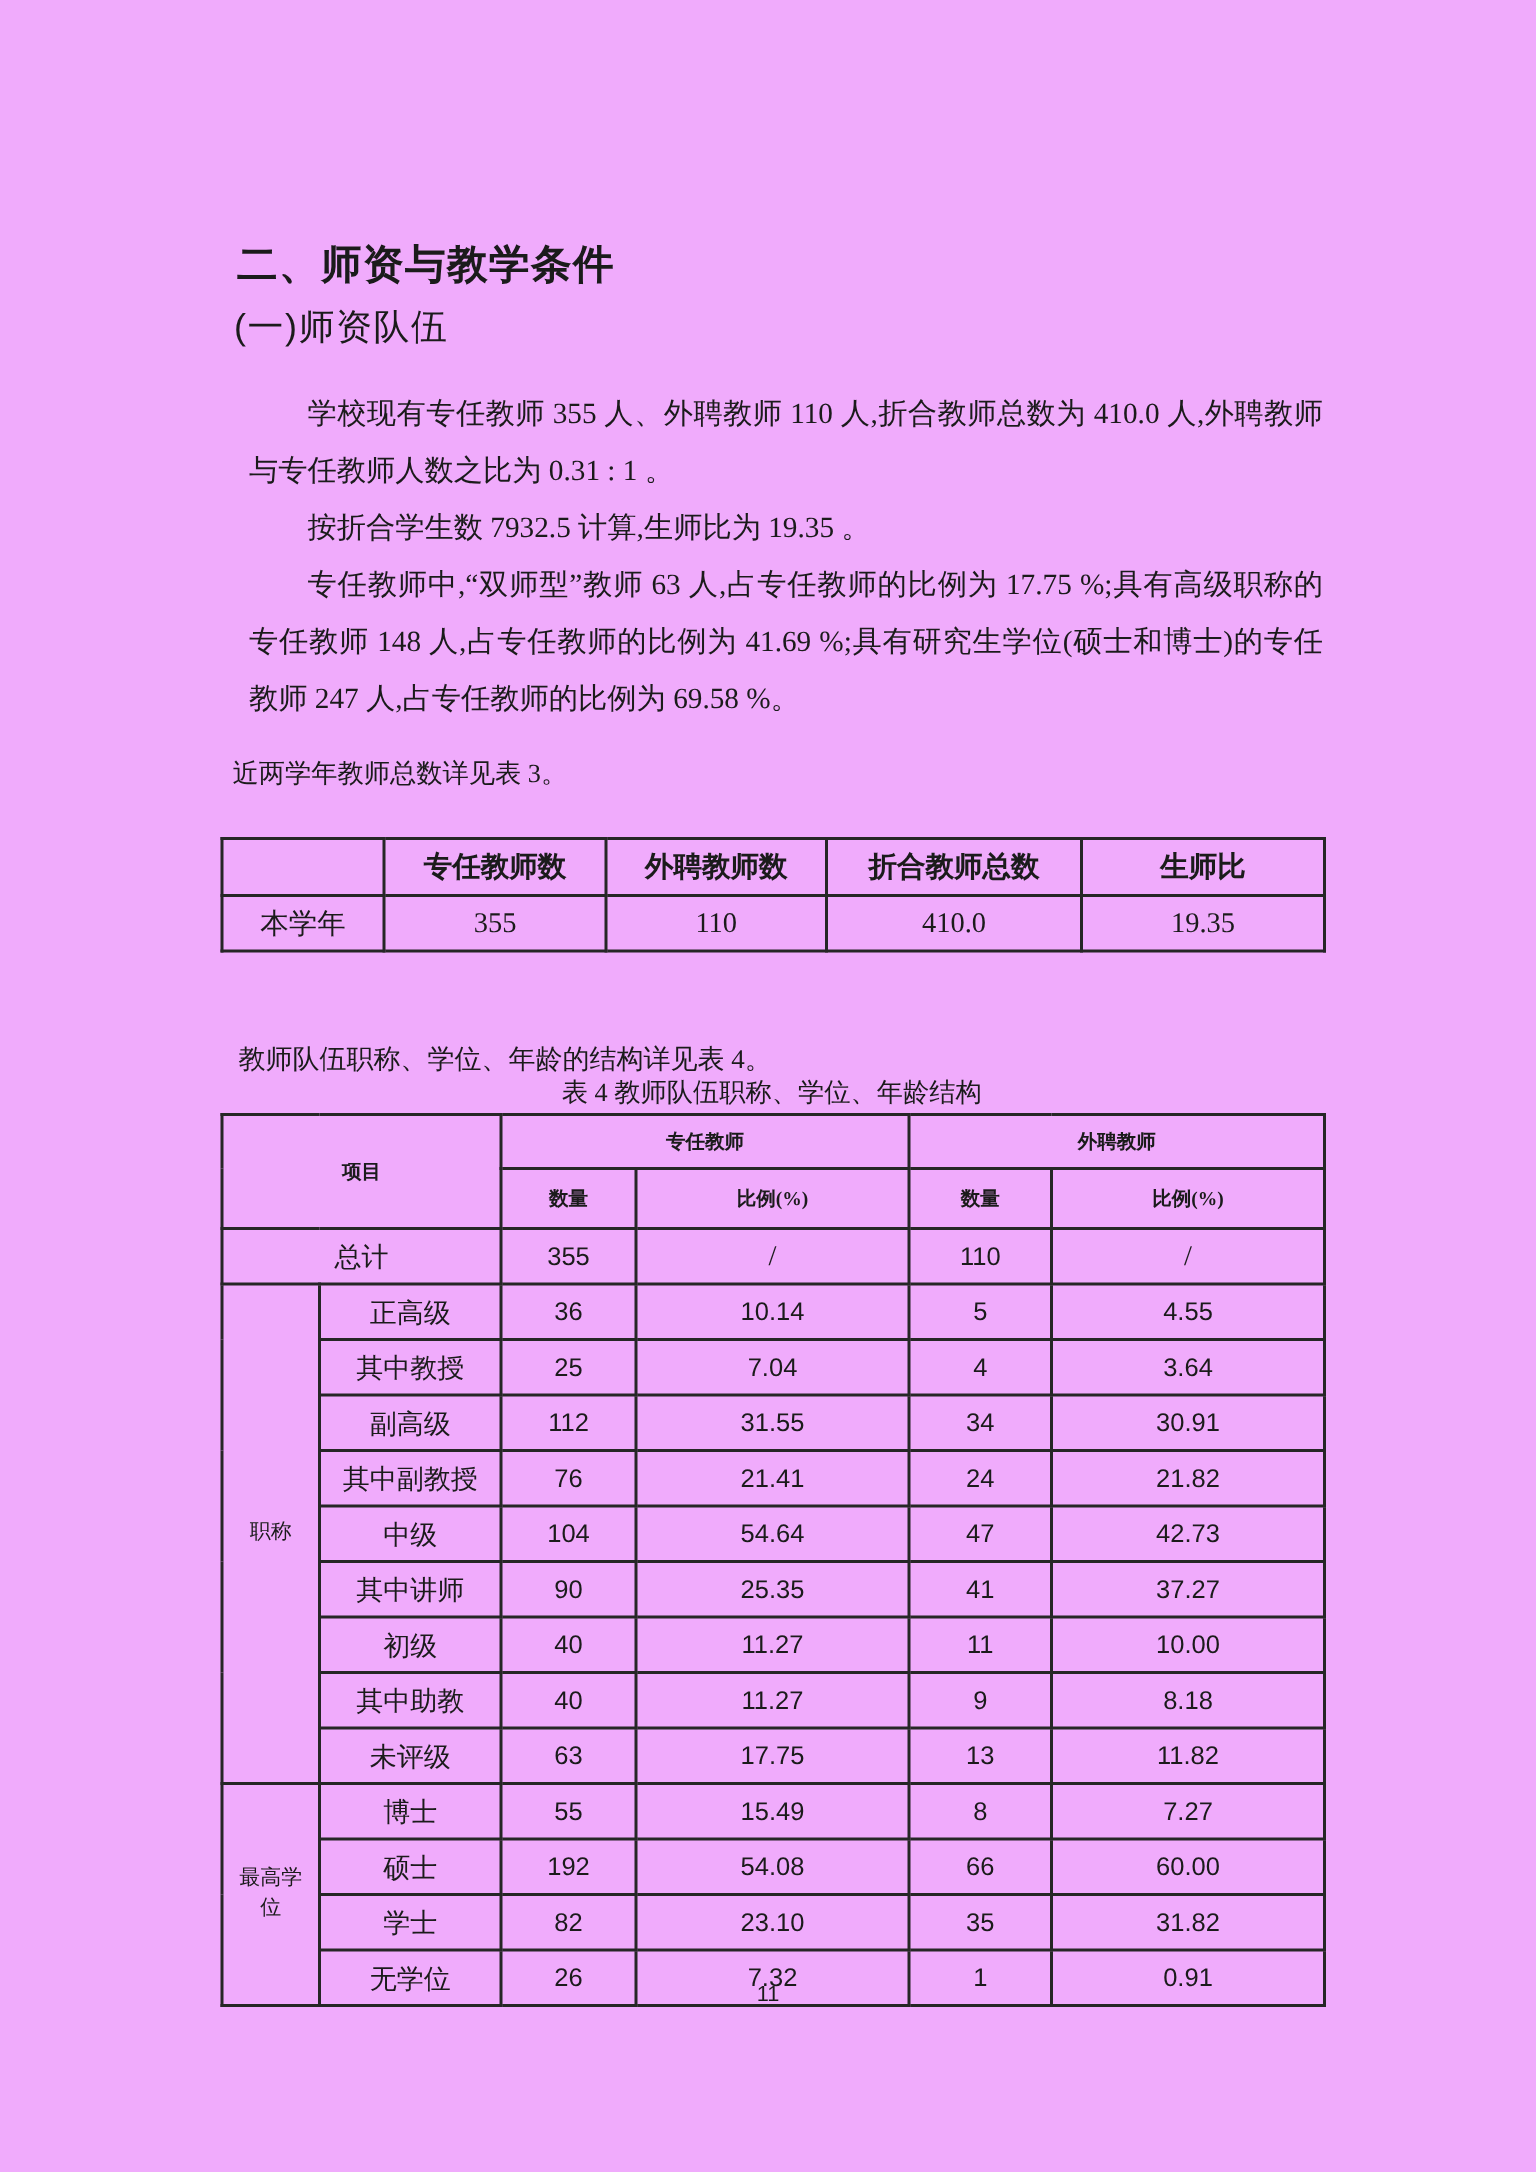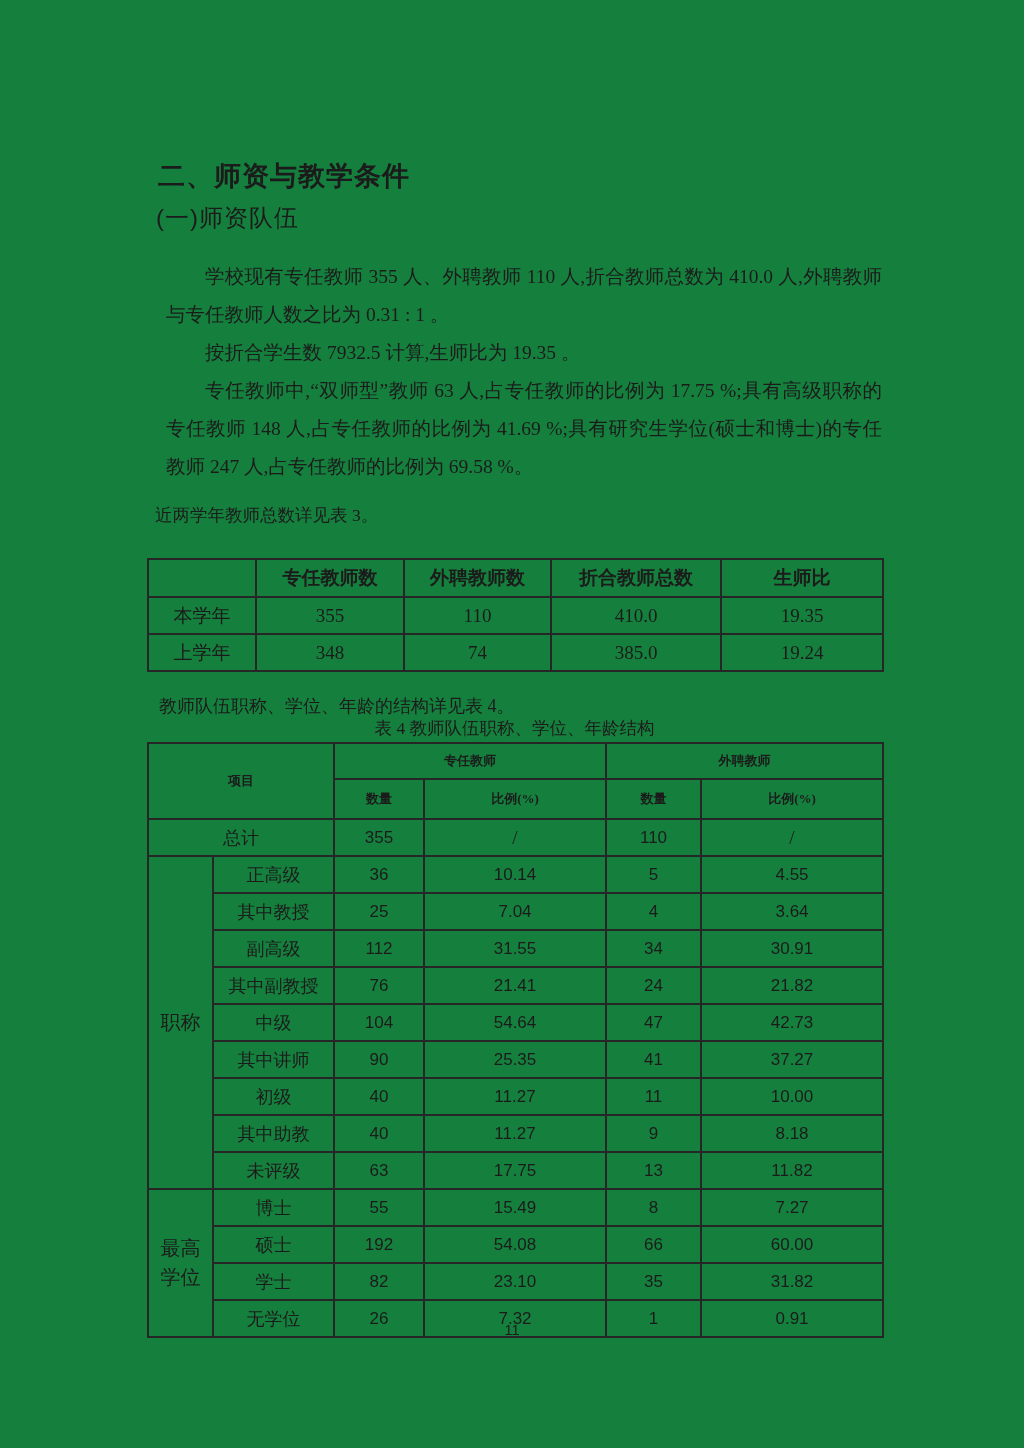--- a/index.html
+++ b/index.html
@@ -1,20 +1,20 @@
 <!DOCTYPE html>
 <html lang="zh"><head>
 <meta charset="utf-8">
 <style>
   html, body { margin:0; padding:0; background:#ffffff; }
   .page {
     position: relative;
     width: 1024px;
     height: 1448px;
-    background: #15803d;
+    background: #f0abfc;
     color: #1b1b1b;
     font-family: "Liberation Serif", "DejaVu Serif", serif;
     overflow: hidden;
   }
   .h1 {
     position: absolute; left: 158px; top: 158px;
     font-family: "Liberation Sans", "DejaVu Sans", sans-serif;
     font-size: 27px; font-weight: bold; letter-spacing: 1px;
   }
   .h2 {
@@ -53,21 +53,21 @@
 
   .table4 { position: absolute; left: 147px; top: 742px; width: 735px; }
   .table4 thead th { font-size: 13px; font-weight: bold; }
   .table4 .hrow1 th { height: 34px; }
   .table4 .hrow2 th { height: 38px; }
   .table4 td { height: 35px; }
   .table4 td.lbl { font-size: 18px; font-family: "Liberation Serif", "DejaVu Serif", serif; }
   .table4 td.num { font-size: 17px; font-family: "Liberation Sans", "DejaVu Sans", sans-serif; }
   .table4 td.slash { font-size: 19px; font-family: "Liberation Serif", "DejaVu Serif", serif; }
   .table4 td.grp {
-    font-size: 20px; line-height: 1.45;
+    font-size: 14px; line-height: 1.45;
     padding: 12px 9px; word-break: break-all;
     font-family: "Liberation Serif", "DejaVu Serif", serif;
   }
   .pagenum {
     position: absolute; left: 0; top: 1322px; width: 1024px;
     text-align: center; font-size: 14.5px;
     font-family: "Liberation Sans", "DejaVu Sans", sans-serif;
   }
 </style>
 </head>
@@ -104,27 +104,20 @@
       </tr>
     </thead>
     <tbody>
         <tr>
           <td class="rowlabel">本学年</td>
           <td>355</td>
           <td>110</td>
           <td>410.0</td>
           <td>19.35</td>
         </tr>
-        <tr>
-          <td class="rowlabel">上学年</td>
-          <td>348</td>
-          <td>74</td>
-          <td>385.0</td>
-          <td>19.24</td>
-        </tr>
       </tbody>
   </table>
 
   <p class="lead4">教师队伍职称、学位、年龄的结构详见表 4。</p>
   <div class="tbl-title4">表 4 教师队伍职称、学位、年龄结构</div>
 
   <table class="table4">
     <colgroup>
       <col style="width:65px">
         <col style="width:121px">

